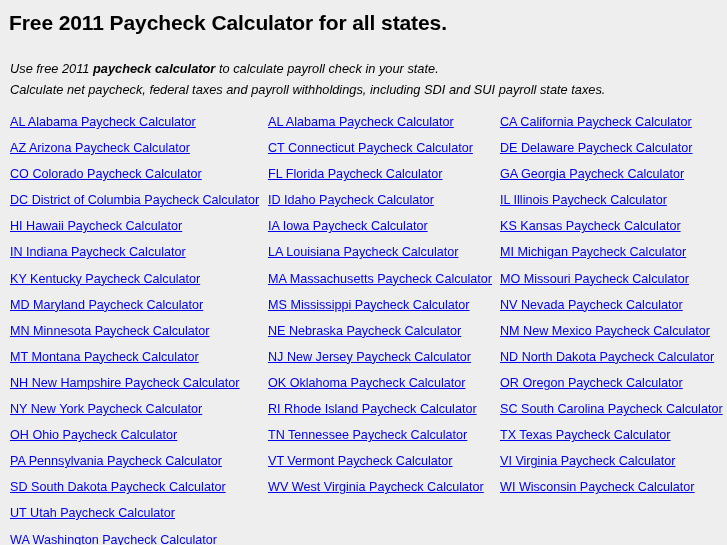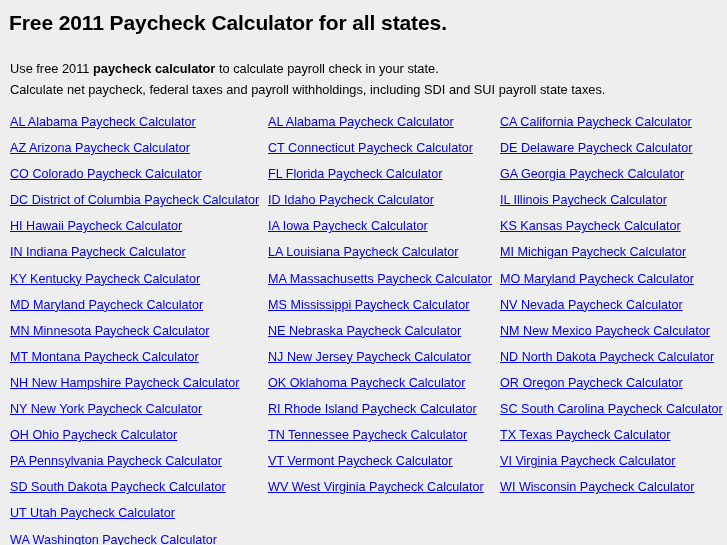--- a/index.html
+++ b/index.html
@@ -37,20 +37,21 @@
     position: absolute;
     left: 10px;
     top: 58px;
     font-size: 12.8px;
     line-height: 21px;
     margin: 0;
   }
   .intro .line {
     display: block;
     white-space: nowrap;
+    font-style: italic;
   }
   .intro b {
     font-weight: bold;
   }
   .links-grid {
     position: absolute;
     left: 0;
     top: 100px;
     width: 727px;
   }
@@ -127,21 +128,21 @@
       <div class="link-row"><a class="state-link" href="#">WV West Virginia Paycheck Calculator</a></div>
     </div>
 
     <div class="links-col c2">
       <div class="link-row"><a class="state-link" href="#">CA California Paycheck Calculator</a></div>
       <div class="link-row"><a class="state-link" href="#">DE Delaware Paycheck Calculator</a></div>
       <div class="link-row"><a class="state-link" href="#">GA Georgia Paycheck Calculator</a></div>
       <div class="link-row"><a class="state-link" href="#">IL Illinois Paycheck Calculator</a></div>
       <div class="link-row"><a class="state-link" href="#">KS Kansas Paycheck Calculator</a></div>
       <div class="link-row"><a class="state-link" href="#">MI Michigan Paycheck Calculator</a></div>
-      <div class="link-row"><a class="state-link" href="#">MO Maryland Paycheck Calculator</a></div>
+      <div class="link-row"><a class="state-link" href="#">MO Missouri Paycheck Calculator</a></div>
       <div class="link-row"><a class="state-link" href="#">NV Nevada Paycheck Calculator</a></div>
       <div class="link-row"><a class="state-link" href="#">NM New Mexico Paycheck Calculator</a></div>
       <div class="link-row"><a class="state-link" href="#">ND North Dakota Paycheck Calculator</a></div>
       <div class="link-row"><a class="state-link" href="#">OR Oregon Paycheck Calculator</a></div>
       <div class="link-row"><a class="state-link" href="#">SC South Carolina Paycheck Calculator</a></div>
       <div class="link-row"><a class="state-link" href="#">TX Texas Paycheck Calculator</a></div>
       <div class="link-row"><a class="state-link" href="#">VI Virginia Paycheck Calculator</a></div>
       <div class="link-row"><a class="state-link" href="#">WI Wisconsin Paycheck Calculator</a></div>
     </div>
 

